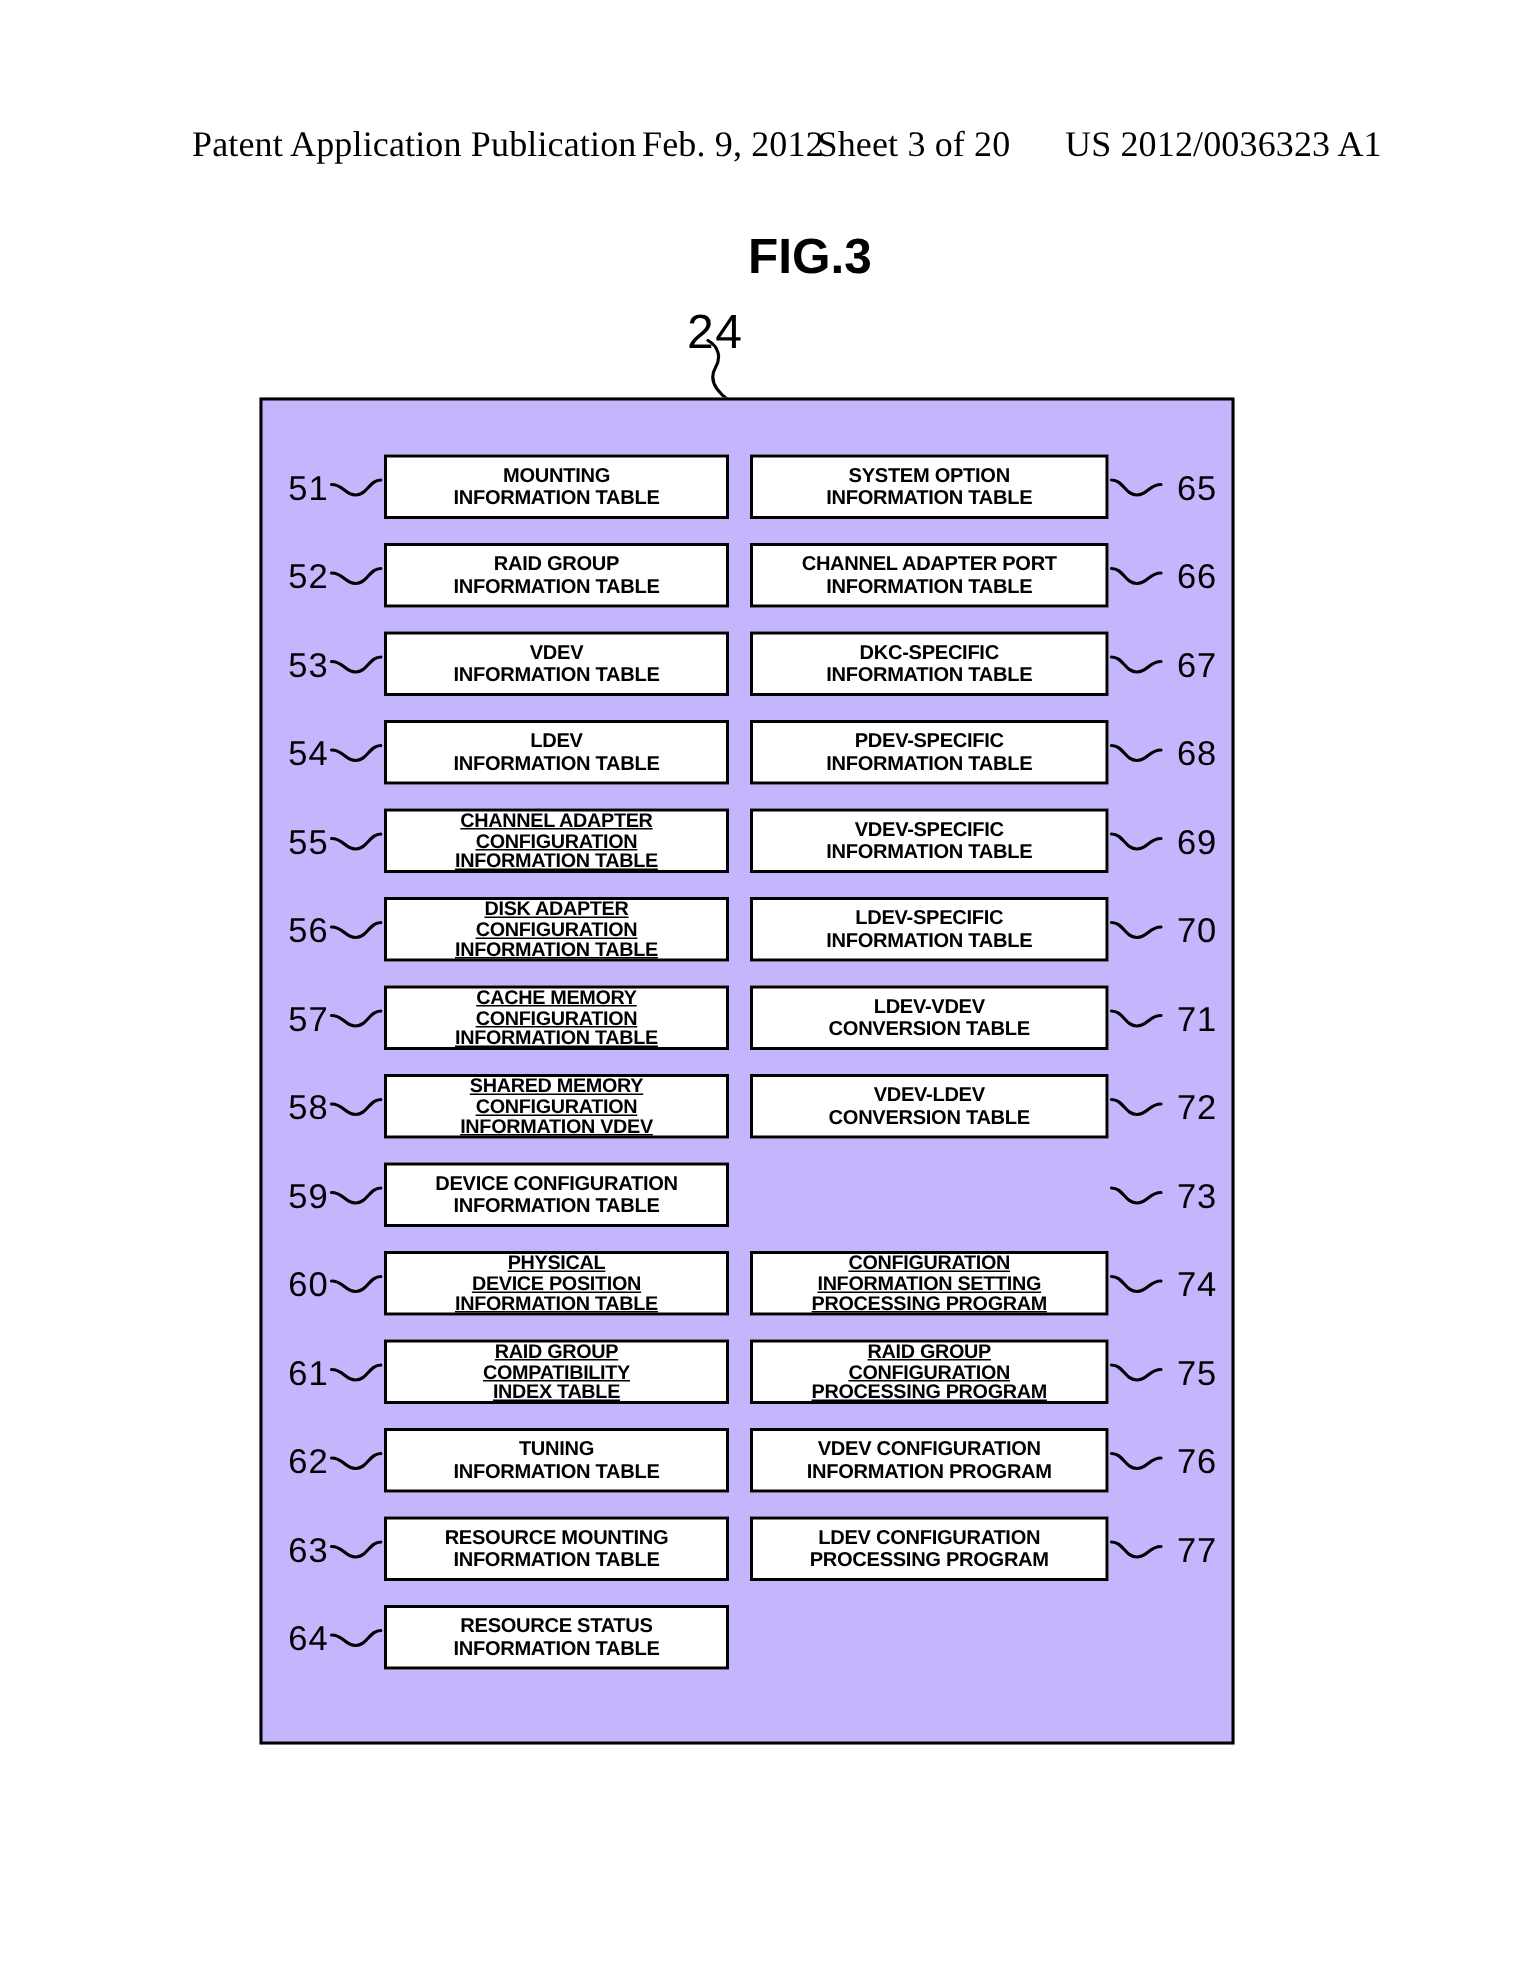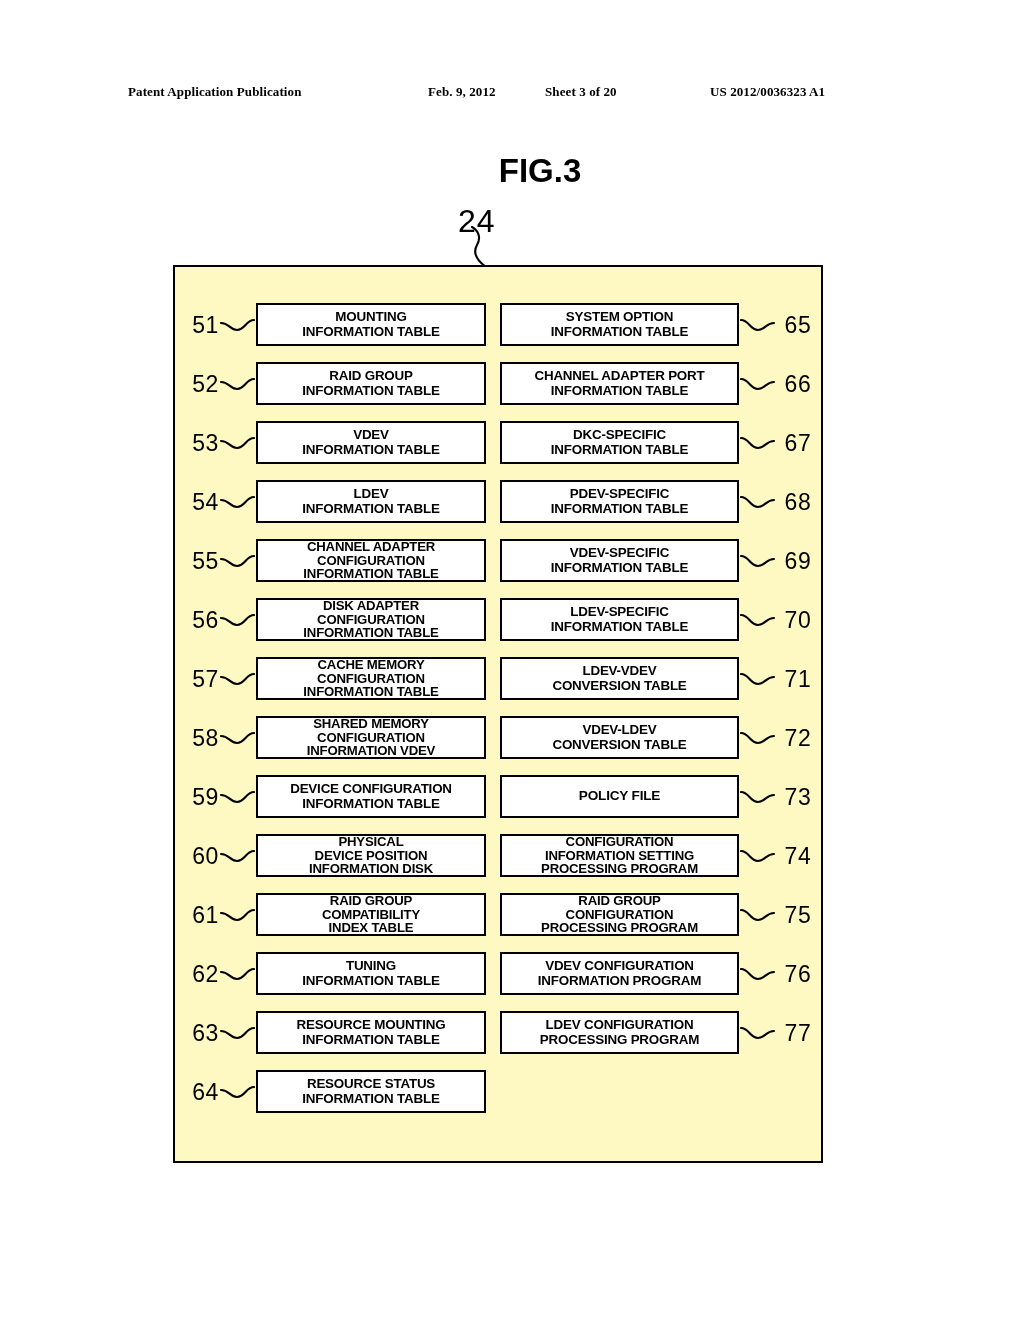--- a/index.html
+++ b/index.html
@@ -18,22 +18,22 @@
   }
 
   
   #page-header {
     position: absolute;
     left: 0;
     top: 84px;
     width: 1024px;
     height: 28px;
     font-family: "Liberation Serif", serif;
-    font-weight: bold;
-    font-size: 13px;
+    font-weight: normal;
+    font-size: 24px;
     letter-spacing: 0.1px;
     white-space: nowrap;
   }
   #page-header .hdr-cell { position: absolute; top: 0; }
   #hdr-pub   { left: 128px; }
   #hdr-date  { left: 428px; }
   #hdr-sheet { left: 545px; }
   #hdr-pat   { left: 710px; }
 
   
@@ -70,21 +70,21 @@
 
   
   #outer-box {
     position: absolute;
     left: 173px;
     top: 265px;
     width: 650px;
     height: 898px;
     border: 2.5px solid #000;
     box-sizing: border-box;
-    background: #fef9c3;
+    background: #c4b5fd;
   }
 
   
   .column {
     position: absolute;
     top: 33px;
   }
   #col-left  { left: 81px;  width: 230px; }
   #col-right { left: 325px; width: 239px; }
 
@@ -112,21 +112,21 @@
   .item-label {
     font-family: "Liberation Sans", sans-serif;
     font-weight: bold;
     font-size: 13.4px;
     line-height: 14.3px;
     letter-spacing: -0.2px;
     white-space: pre-line;
     text-align: center;
   }
   
-  .item.lines-3 .item-label { font-size: 13.2px; line-height: 13.6px; }
+  .item.lines-3 .item-label { font-size: 13.2px; line-height: 13.6px; text-decoration: underline; }
   .item.lines-1 .item-label { font-size: 13.6px; }
 
   
   .ref-num {
     position: absolute;
     top: 12px;
     font-family: "Liberation Sans", sans-serif;
     font-size: 23px;
     font-weight: 400;
     letter-spacing: 0.6px;
@@ -260,21 +260,21 @@
         </div>
       </div>
       <div class="item lines-3">
         <div class="ref-num">60</div>
         <svg class="leader" viewBox="0 0 36 16">
           <path d="M35 3 C 27 3, 26 13, 18 13 C 11 13, 10 6, 2 6" fill="none" stroke="#000" stroke-width="2.1" stroke-linecap="round"></path>
         </svg>
         <div class="item-box">
           <div class="item-label">PHYSICAL
 DEVICE POSITION
-INFORMATION DISK</div>
+INFORMATION TABLE</div>
         </div>
       </div>
       <div class="item lines-3">
         <div class="ref-num">61</div>
         <svg class="leader" viewBox="0 0 36 16">
           <path d="M35 3 C 27 3, 26 13, 18 13 C 11 13, 10 6, 2 6" fill="none" stroke="#000" stroke-width="2.1" stroke-linecap="round"></path>
         </svg>
         <div class="item-box">
           <div class="item-label">RAID GROUP
 COMPATIBILITY
@@ -391,23 +391,20 @@
         <div class="item-box">
           <div class="item-label">VDEV-LDEV
 CONVERSION TABLE</div>
         </div>
       </div>
       <div class="item lines-1">
         <div class="ref-num">73</div>
         <svg class="leader" viewBox="0 0 36 16">
           <path d="M1 3 C 9 3, 10 13, 18 13 C 25 13, 26 6, 34 6" fill="none" stroke="#000" stroke-width="2.1" stroke-linecap="round"></path>
         </svg>
-        <div class="item-box">
-          <div class="item-label">POLICY FILE</div>
-        </div>
       </div>
       <div class="item lines-3">
         <div class="ref-num">74</div>
         <svg class="leader" viewBox="0 0 36 16">
           <path d="M1 3 C 9 3, 10 13, 18 13 C 25 13, 26 6, 34 6" fill="none" stroke="#000" stroke-width="2.1" stroke-linecap="round"></path>
         </svg>
         <div class="item-box">
           <div class="item-label">CONFIGURATION
 INFORMATION SETTING
 PROCESSING PROGRAM</div>

